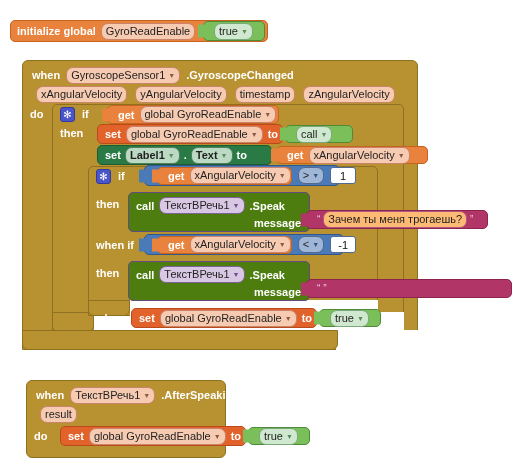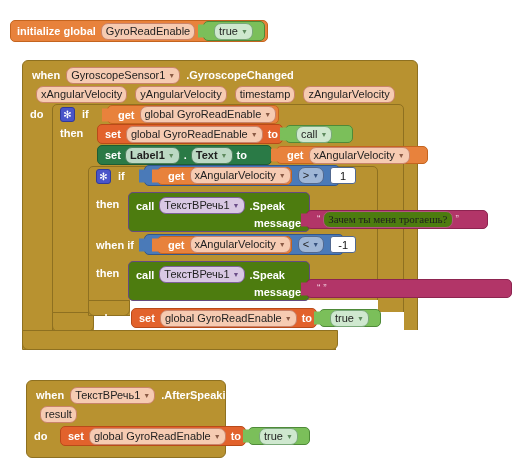--- a/index.html
+++ b/index.html
@@ -20,21 +20,21 @@
 
   
   .pill{
     display:inline-flex;align-items:center;
     background:#f6cbb2;border:1px solid #c9836a;border-radius:7px;
     padding:0 4px;height:15px;line-height:15px;
     color:#1f1f1f;font-size:11px;white-space:nowrap;
   }
   .pill.greenish{background:#cfe8cf;border-color:#79a879;}
   .pill.dark{background:#bcd9c4;border-color:#4d7f5c;font-weight:bold;}
-  .pill.text{background:#4d7c0f;border-color:#b2567f;font-family:Liberation Serif, serif;}
+  .pill.text{background:#fdba74;border-color:#b2567f;}
   .caret{margin-left:3px;color:#8a5a45;font-size:7px;line-height:7px;}
   .caret.g{color:#5e8a5e;}
 
   .numfield{
     display:inline-flex;align-items:center;justify-content:center;
     background:#ffffff;border:1px solid #51688f;border-radius:3px;
     height:15px;min-width:16px;padding:0 4px;color:#111;font-size:11px;
   }
 
   .lbl{color:#ffffff;font-weight:bold;font-size:11px;white-space:nowrap;}

